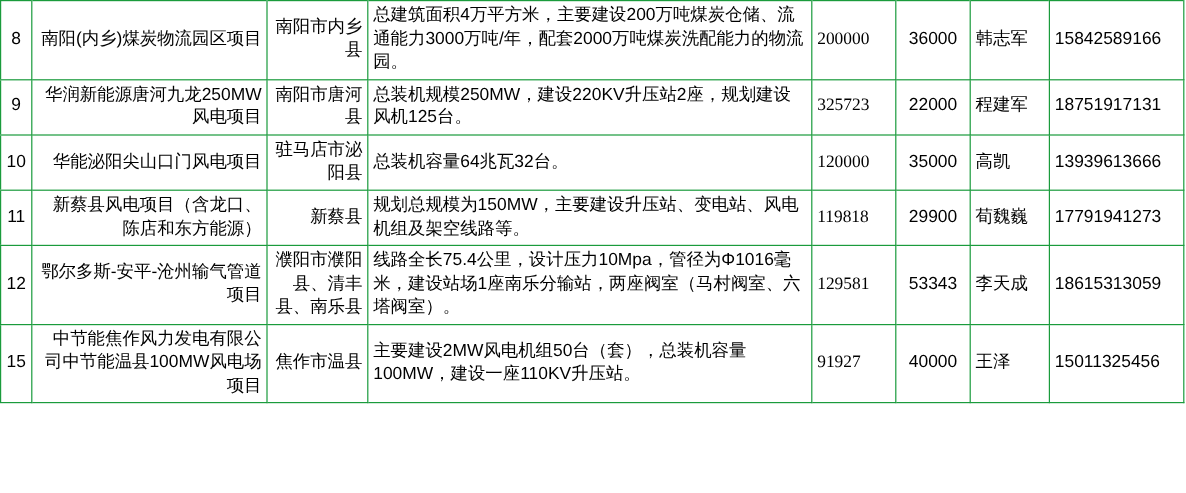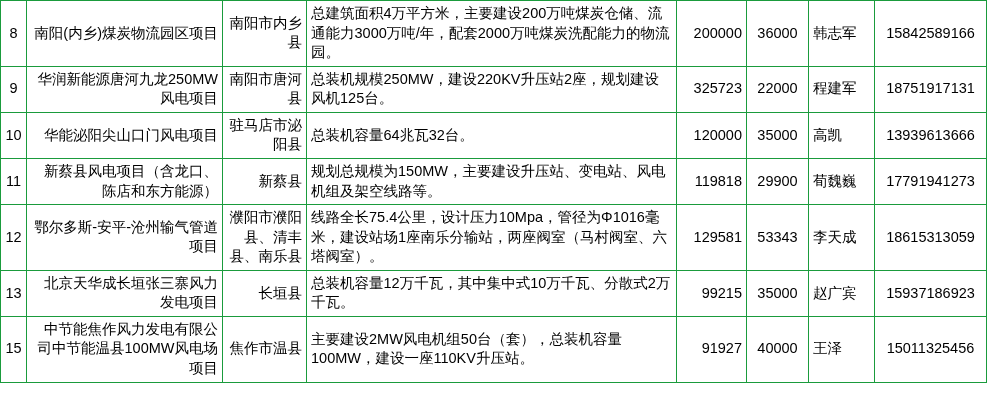--- a/index.html
+++ b/index.html
@@ -33,24 +33,24 @@
     line-height: 1.35;
     color: #000000;
     vertical-align: middle;
     word-wrap: break-word;
     overflow: hidden;
   }
   .col-idx   { width: 26px;  text-align: center; }
   .col-name  { width: 196px; text-align: right; }
   .col-place { width: 84px;  text-align: right; font-family: Liberation Serif, serif; }
   .col-desc  { width: 370px; text-align: left; margin-left: 16px; }
-  .col-total { width: 70px;  text-align: right; }
+  .col-total { width: 70px;  text-align: left; font-family: Liberation Serif, serif; }
   .col-year  { width: 62px;  text-align: center; margin-top: 30px; }
   .col-person{ width: 66px;  }
-  .col-phone { width: 112px; text-align: center; }
+  .col-phone { width: 112px; text-align: left; }
   td.num { font-size: 14.5px; }
   td.phone { padding-right: 6px; }
 </style>
 </head>
 <body>
 
 <div class="sheet">
   <table class="project-table">
     <colgroup>
       <col class="col-idx">
@@ -107,30 +107,20 @@
         <td class="col-idx">12</td>
         <td class="col-name">鄂尔多斯-安平-沧州输气管道项目</td>
         <td class="col-place">濮阳市濮阳县、清丰县、南乐县</td>
         <td class="col-desc">线路全长75.4公里，设计压力10Mpa，管径为Φ1016毫米，建设站场1座南乐分输站，两座阀室（马村阀室、六塔阀室）。</td>
         <td class="col-total num">129581</td>
         <td class="col-year num">53343</td>
         <td class="col-person">李天成</td>
         <td class="col-phone phone">18615313059</td>
       </tr>
       <tr>
-        <td class="col-idx">13</td>
-        <td class="col-name">北京天华成长垣张三寨风力发电项目</td>
-        <td class="col-place">长垣县</td>
-        <td class="col-desc">总装机容量12万千瓦，其中集中式10万千瓦、分散式2万千瓦。</td>
-        <td class="col-total num">99215</td>
-        <td class="col-year num">35000</td>
-        <td class="col-person">赵广宾</td>
-        <td class="col-phone phone">15937186923</td>
-      </tr>
-      <tr>
         <td class="col-idx">15</td>
         <td class="col-name">中节能焦作风力发电有限公司中节能温县100MW风电场项目</td>
         <td class="col-place">焦作市温县</td>
         <td class="col-desc">主要建设2MW风电机组50台（套），总装机容量100MW，建设一座110KV升压站。</td>
         <td class="col-total num">91927</td>
         <td class="col-year num">40000</td>
         <td class="col-person">王泽</td>
         <td class="col-phone phone">15011325456</td>
       </tr>
     </tbody>

